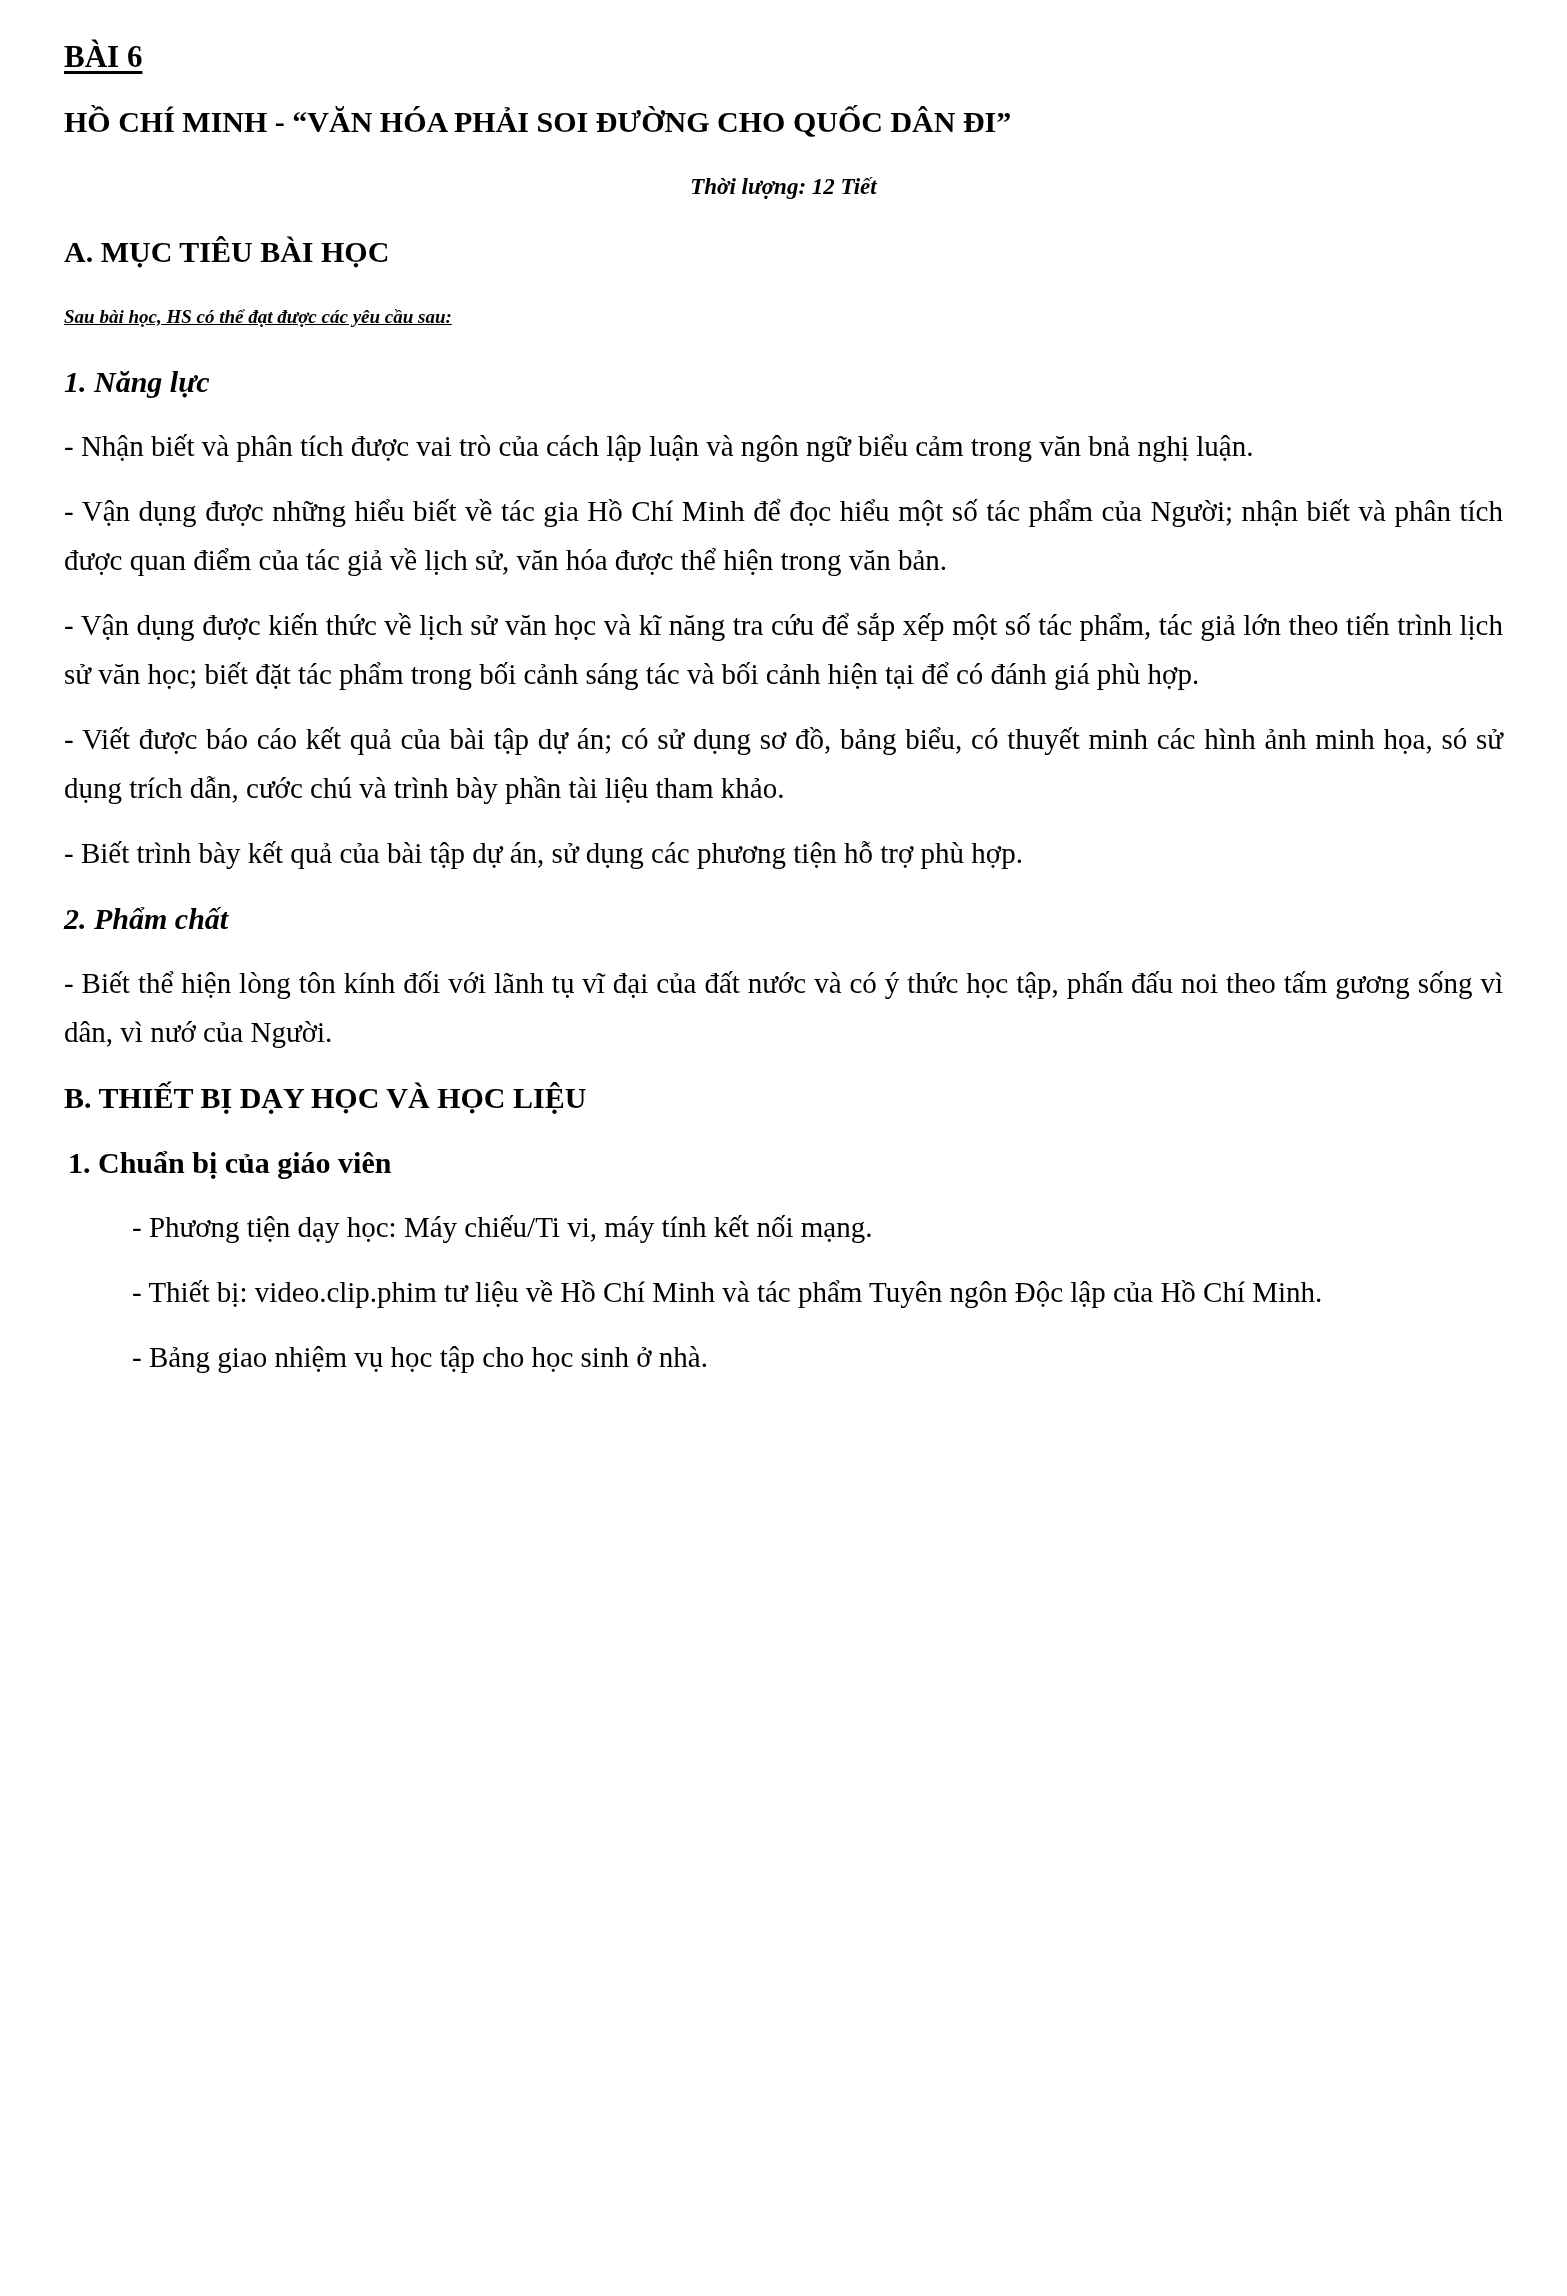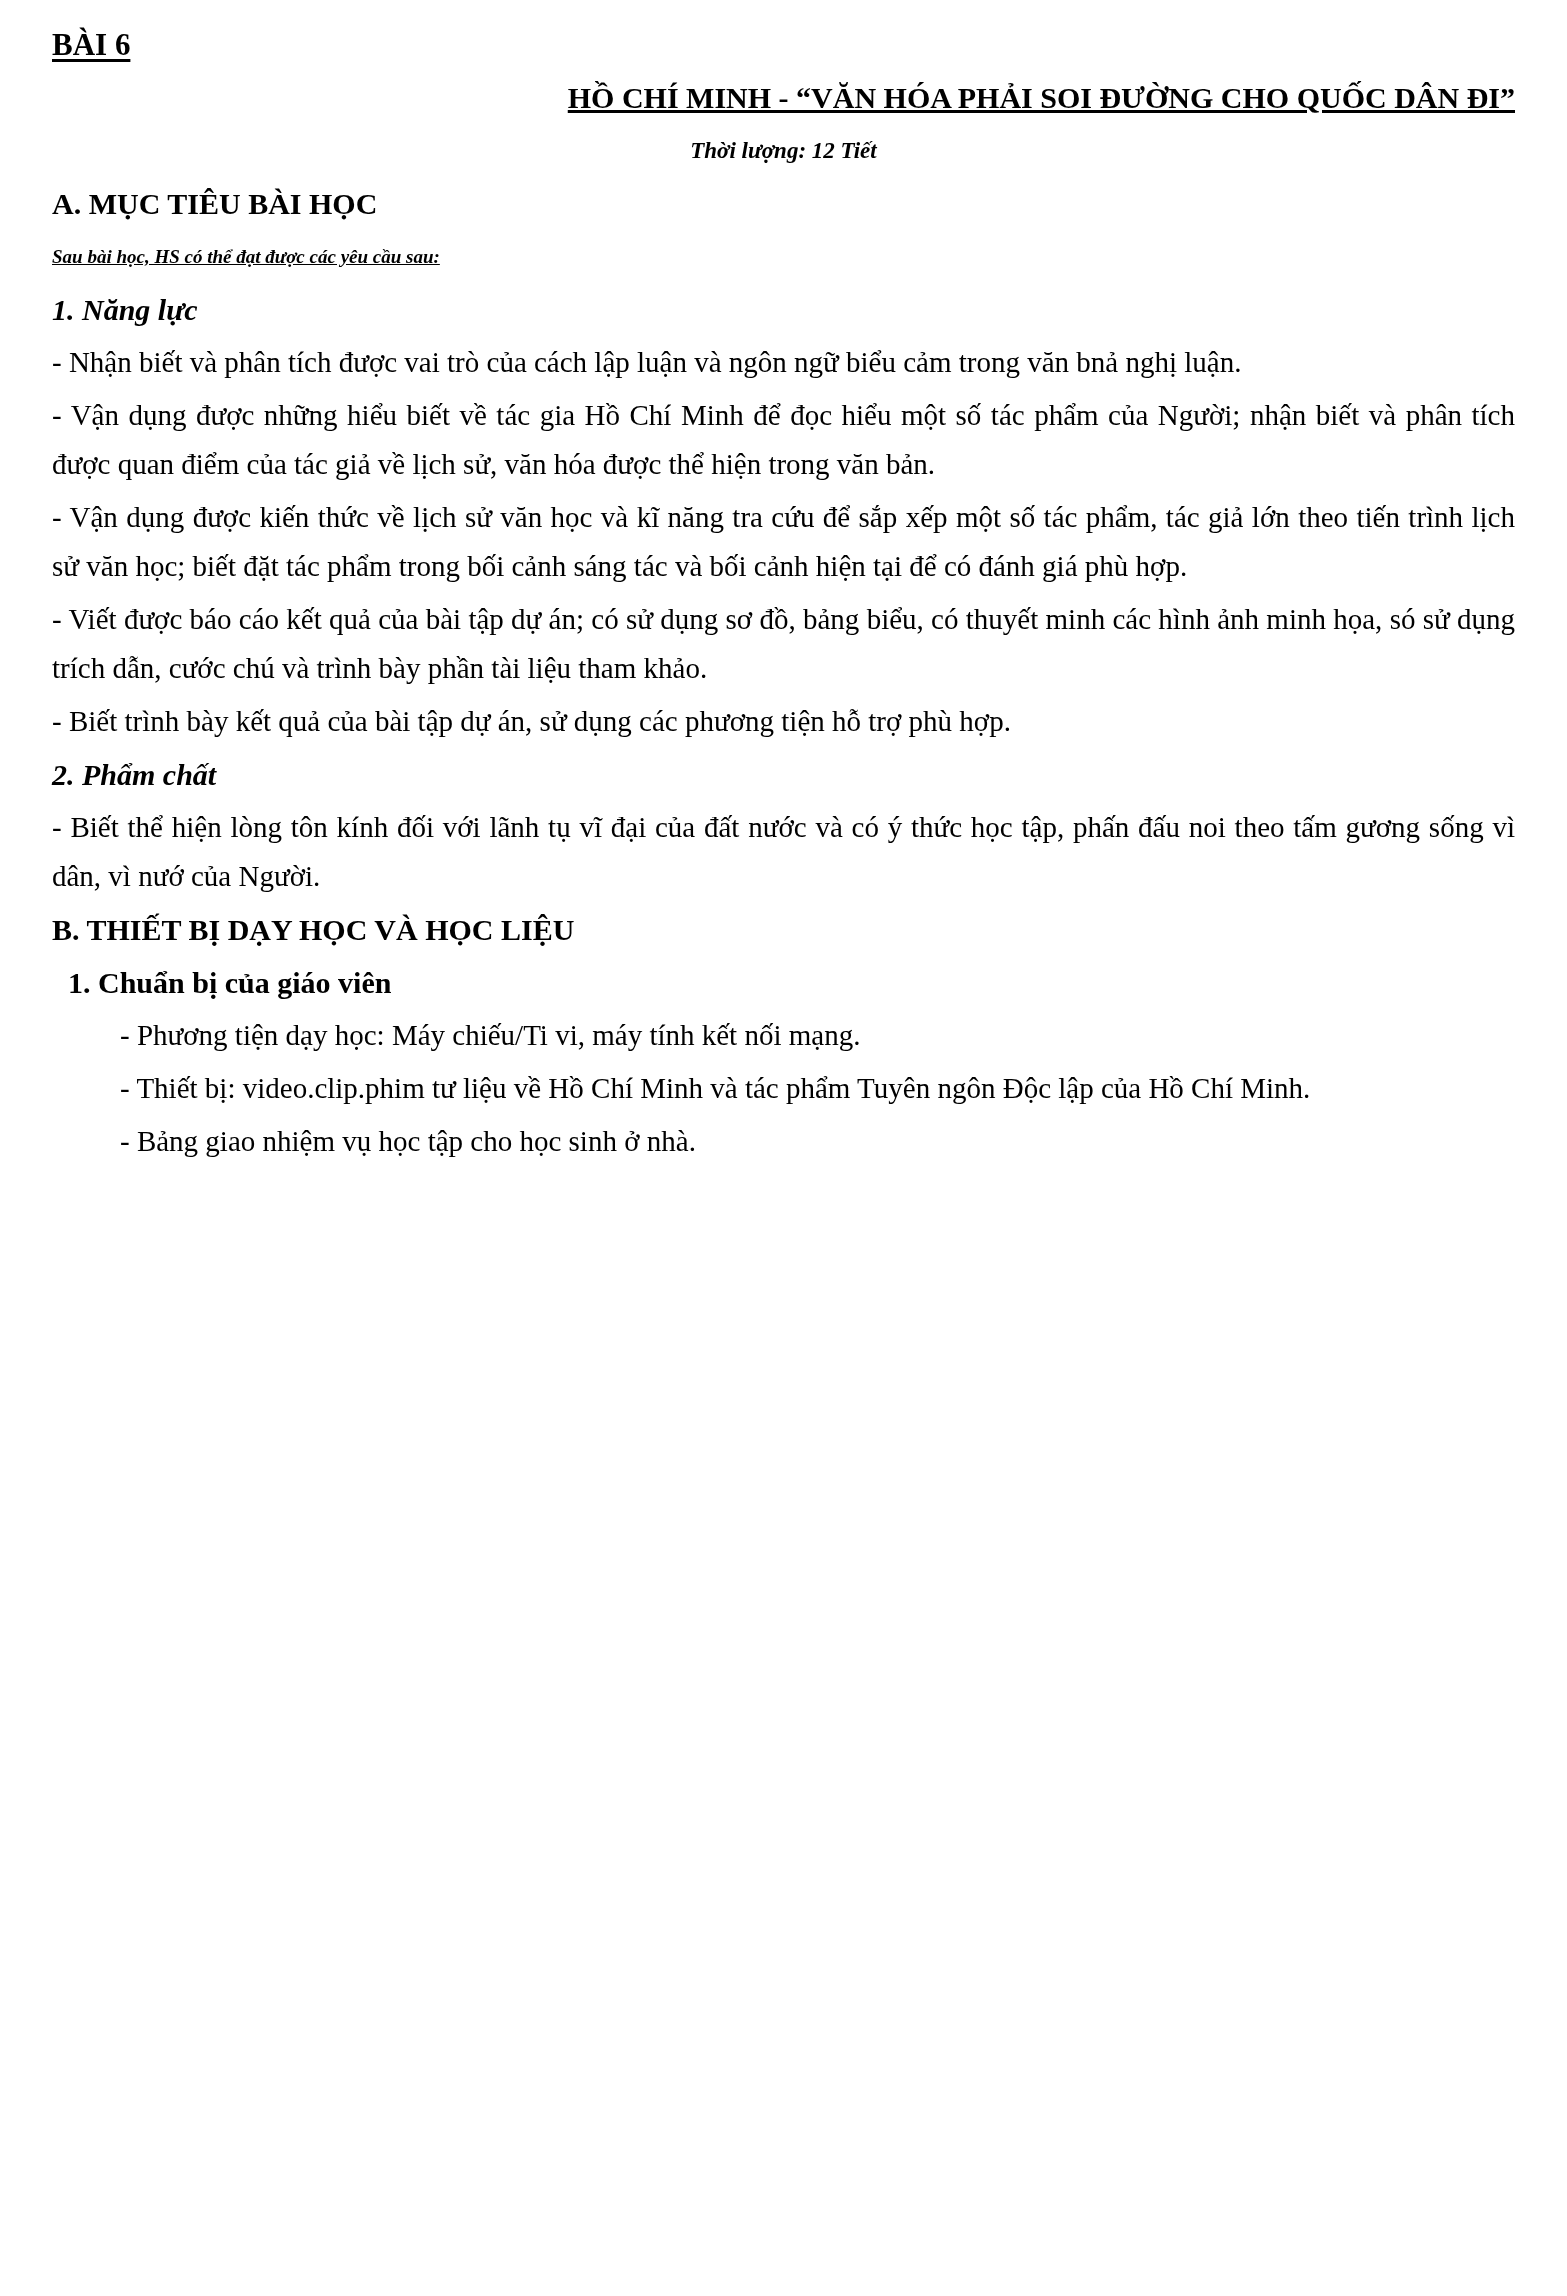--- a/index.html
+++ b/index.html
@@ -15,37 +15,36 @@
     -webkit-font-smoothing: antialiased;
   }
   .page {
     box-sizing: border-box;
     width: 1567px;
     min-height: 2296px;
     padding: 16px 48px 60px 48px;
     background: #ffffff;
   }
   .page * {
-    margin: 4px;
+    margin: 16px;
     padding: 0;
     font-size: 29px;
     line-height: 49px;
   }
   .lesson-num {
     font-weight: bold;
     font-size: 31px;
     text-decoration: underline;
     text-underline-offset: 4px;
     text-align: left;
   }
   .doc-title {
     font-weight: bold;
-    text-align: right;
+    text-align: left;
     font-size: 30px;
-    text-decoration: underline;
   }
   .duration {
     font-weight: bold;
     font-style: italic;
     text-align: center;
     font-size: 23px;
   }
   .section-heading {
     font-weight: bold;
     font-size: 30px;

